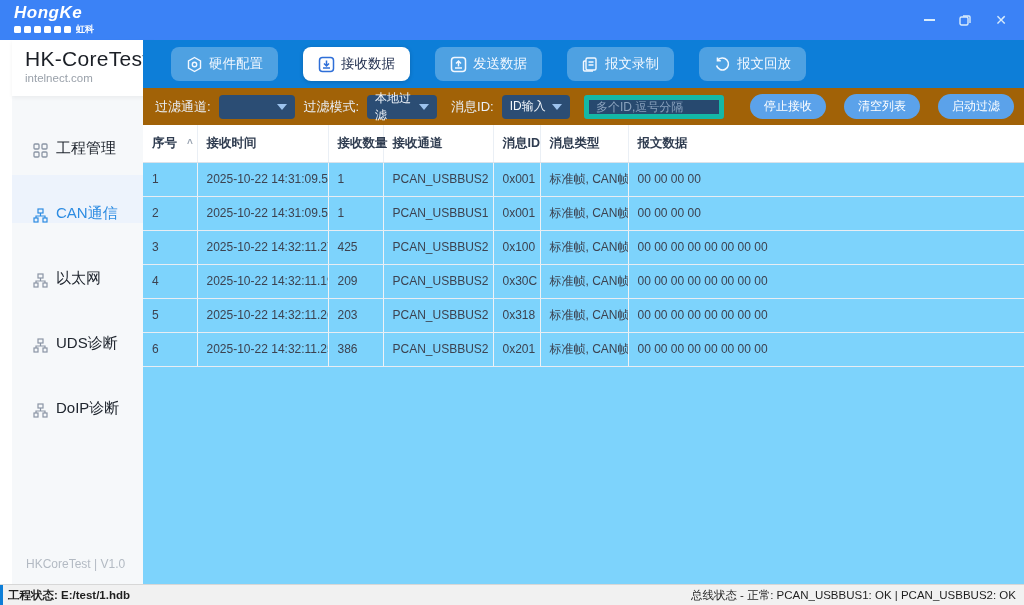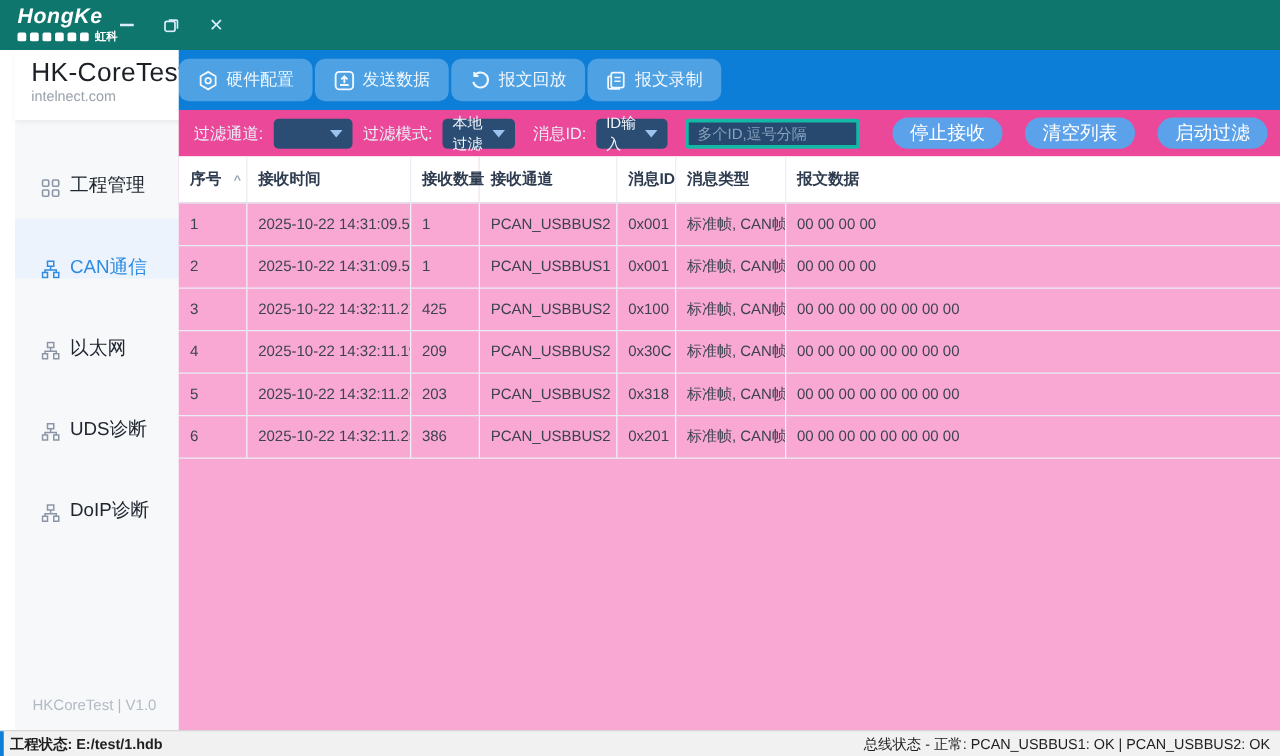--- a/index.html
+++ b/index.html
@@ -1,20 +1,20 @@
 <!DOCTYPE html>
 <html><head>
 <meta charset="utf-8">
 <style>
   * { margin:0; padding:0; box-sizing:border-box; }
   html,body { width:1024px; height:605px; overflow:hidden; }
   body { font-family:"Liberation Sans","DejaVu Sans",sans-serif; background:#fff; position:relative; }
 
-  .topbar { position:absolute; left:0; top:0; width:1024px; height:40px; background:#0f766e;
-            display:flex; align-items:center; }
+  .topbar { position:absolute; left:0; top:0; width:1024px; height:40px; background:#3b82f6;
+            display:flex; align-items:center; justify-content:space-between; }
   .logo { padding-left:14px; color:#fff; }
   .logo-brand { font-size:17px; font-weight:bold; font-style:italic; letter-spacing:.5px; line-height:17px; }
   .logo-row { display:flex; align-items:center; gap:3px; margin-top:2px; }
   .logo-dot { width:7px; height:7px; background:#fff; border-radius:1.5px; display:inline-block; }
   .logo-cn { font-size:9px; font-weight:bold; margin-left:2px; }
   .win-controls { display:flex; align-items:center; gap:22px; margin-right:16px; color:#d9ecfb; }
   .win-btn { width:14px; height:14px; display:flex; align-items:center; justify-content:center; cursor:pointer; }
   .min-line { width:11px; height:2px; background:#d9ecfb; }
   .close-x { font-size:14px; line-height:14px; color:#d9ecfb; }
 
@@ -24,45 +24,45 @@
   .side-title .sub { font-size:11.5px; color:#9aa1aa; margin-top:1px; }
   .menu { padding-top:14px; }
   .menu-item { height:48px; margin-bottom:17px; display:flex; align-items:flex-end; padding-left:21px; gap:8px;
                font-size:15px; color:#20262f; cursor:pointer; }
   .menu-item .mi-icon { color:#8b95a5; display:flex; align-items:center; }
   .menu-item.active { background:#edf3fc; color:#2d8ce2; }
   .menu-item.active .mi-icon { color:#2d8ce2; }
   .version { position:absolute; left:14px; bottom:13px; font-size:12px; color:#b3bac3; }
 
   .main { position:absolute; left:143px; top:40px; width:881px; height:544px; display:flex; flex-direction:column; }
-  .toolbar { height:48px; background:#0d7ed8; display:flex; align-items:center; padding-left:0; gap:2px; }
+  .toolbar { height:48px; background:#0d7ed8; display:flex; align-items:center; padding-left:28px; gap:25px; }
   .tb-btn { height:34px; border-radius:8px; padding:0 15px; display:flex; align-items:center; gap:6px;
             background:rgba(255,255,255,.27); color:#f2f8ff; font-size:13.5px; cursor:pointer; }
   .tb-btn .tb-icon { display:flex; align-items:center; color:#f2f8ff; }
   .tb-btn.active { background:#ffffff; color:#1d2b4c; box-shadow:0 1px 4px rgba(0,0,0,.18); }
   .tb-btn.active .tb-icon { color:#2f6fd8; }
 
-  .filterbar { height:37px; background:#ec4899; display:flex; align-items:center; padding:0 10px 0 12px; gap:8px;
+  .filterbar { height:37px; background:#a16207; display:flex; align-items:center; padding:0 10px 0 12px; gap:8px;
                color:#e9eff7; font-size:13px; }
   .f-label { white-space:nowrap; }
   .dropdown { height:24px; background:#2b4d74; border-radius:4px; display:flex; align-items:center;
               justify-content:space-between; padding:0 8px; cursor:pointer; color:#f2f7fc; font-size:12px; }
   .dd-channel { width:88px; }
   .dd-mode { width:80px; margin-right:6px; }
   .dd-msgid { width:78px; margin-right:6px; }
   .dd-caret { width:0; height:0; border-left:5px solid transparent; border-right:5px solid transparent;
               border-top:6px solid #9cc3ee; }
-  .f-input { width:140px; height:24px; background:#27496f; border:3px solid #14b8a6; border-radius:3px;
+  .f-input { width:140px; height:24px; background:#27496f; border:5px solid #14b8a6; border-radius:3px;
              color:#dfe8f2; font-size:12px; padding:0 7px; outline:none; font-family:inherit; }
   .f-input::placeholder { color:#8aa2bd; }
   .f-spacer { flex:1; }
-  .pill-btn { height:25px; border-radius:13px; background:#5ba2ea; color:#fff; font-size:15px;
+  .pill-btn { height:25px; border-radius:13px; background:#5ba2ea; color:#fff; font-size:12px;
               padding:0 14px; display:flex; align-items:center; margin-left:10px; cursor:pointer; white-space:nowrap; }
 
-  .table-wrap { flex:1; background:#f9a8d4; overflow:hidden; }
+  .table-wrap { flex:1; background:#7dd3fc; overflow:hidden; }
   table { width:100%; border-collapse:collapse; table-layout:fixed; }
   th { height:37px; font-size:12.5px; font-weight:600; color:#2f3c50; text-align:left; padding-left:9px;
        border-bottom:1px solid #dbe2ea; border-right:1px solid #eaeff5; background:#fff; white-space:nowrap; }
   th:last-child, td:last-child { border-right:none; }
   td { height:34px; font-size:12px; color:#3c4250; padding-left:9px; border-bottom:1px solid #e8edf3;
        border-right:1px solid #eef2f6; white-space:nowrap; overflow:hidden; }
   .sort-caret { color:#98a2b0; font-size:10px; margin-left:10px; }
 
   .statusbar { position:absolute; left:0; top:584px; width:1024px; height:21px; background:#f1f1f1;
                border-top:1px solid #d7d7d7; display:flex; align-items:center; justify-content:space-between;
@@ -170,47 +170,56 @@
   <div class="toolbar">
     <div class="tb-btn">
       <span class="tb-icon">
         <svg width="17" height="17" viewBox="0 0 17 17">
             <path d="M8.5 1.5 L14.5 5 v7 L8.5 15.5 L2.5 12 V5 Z" fill="none" stroke="currentColor" stroke-width="1.4"></path>
             <circle cx="8.5" cy="8.5" r="2.2" fill="none" stroke="currentColor" stroke-width="1.4"></circle>
           </svg>
       </span>
       <span>硬件配置</span>
     </div>
+    <div class="tb-btn active">
+      <span class="tb-icon">
+        <svg width="17" height="17" viewBox="0 0 17 17">
+            <rect x="1.5" y="1.5" width="14" height="14" rx="3" fill="none" stroke="currentColor" stroke-width="1.5"></rect>
+            <path d="M8.5 4.5 v5 M6 7.5 l2.5 2.5 2.5 -2.5 M5 12 h7" fill="none" stroke="currentColor" stroke-width="1.5"></path>
+          </svg>
+      </span>
+      <span>接收数据</span>
+    </div>
     <div class="tb-btn">
       <span class="tb-icon">
         <svg width="17" height="17" viewBox="0 0 17 17">
             <rect x="1.5" y="1.5" width="14" height="14" rx="3" fill="none" stroke="currentColor" stroke-width="1.5"></rect>
             <path d="M8.5 10.5 v-5 M6 7.5 l2.5 -2.5 2.5 2.5 M5 12 h7" fill="none" stroke="currentColor" stroke-width="1.5"></path>
           </svg>
       </span>
       <span>发送数据</span>
-    </div>
-    <div class="tb-btn">
-      <span class="tb-icon">
-        <svg width="17" height="17" viewBox="0 0 17 17">
-            <path d="M3.5 4.5 A6 6 0 1 1 2.6 9.5" fill="none" stroke="currentColor" stroke-width="1.6"></path>
-            <path d="M3.5 1.5 v3.3 h3.3" fill="none" stroke="currentColor" stroke-width="1.6"></path>
-          </svg>
-      </span>
-      <span>报文回放</span>
     </div>
     <div class="tb-btn">
       <span class="tb-icon">
         <svg width="17" height="17" viewBox="0 0 17 17">
             <rect x="4" y="2" width="10" height="12" rx="1.5" fill="none" stroke="currentColor" stroke-width="1.4"></rect>
             <path d="M4 5 H2.5 a1 1 0 0 0 -1 1 v8 a1 1 0 0 0 1 1 H11" fill="none" stroke="currentColor" stroke-width="1.4"></path>
             <path d="M6.5 6 h5 M6.5 9 h5" stroke="currentColor" stroke-width="1.3"></path>
           </svg>
       </span>
       <span>报文录制</span>
+    </div>
+    <div class="tb-btn">
+      <span class="tb-icon">
+        <svg width="17" height="17" viewBox="0 0 17 17">
+            <path d="M3.5 4.5 A6 6 0 1 1 2.6 9.5" fill="none" stroke="currentColor" stroke-width="1.6"></path>
+            <path d="M3.5 1.5 v3.3 h3.3" fill="none" stroke="currentColor" stroke-width="1.6"></path>
+          </svg>
+      </span>
+      <span>报文回放</span>
     </div>
   </div>
 
   <div class="filterbar">
     <span class="f-label">过滤通道:</span>
     <div class="dropdown dd-channel">
       <span></span>
       <span class="dd-caret"></span>
     </div>
     <span class="f-label">过滤模式:</span>

